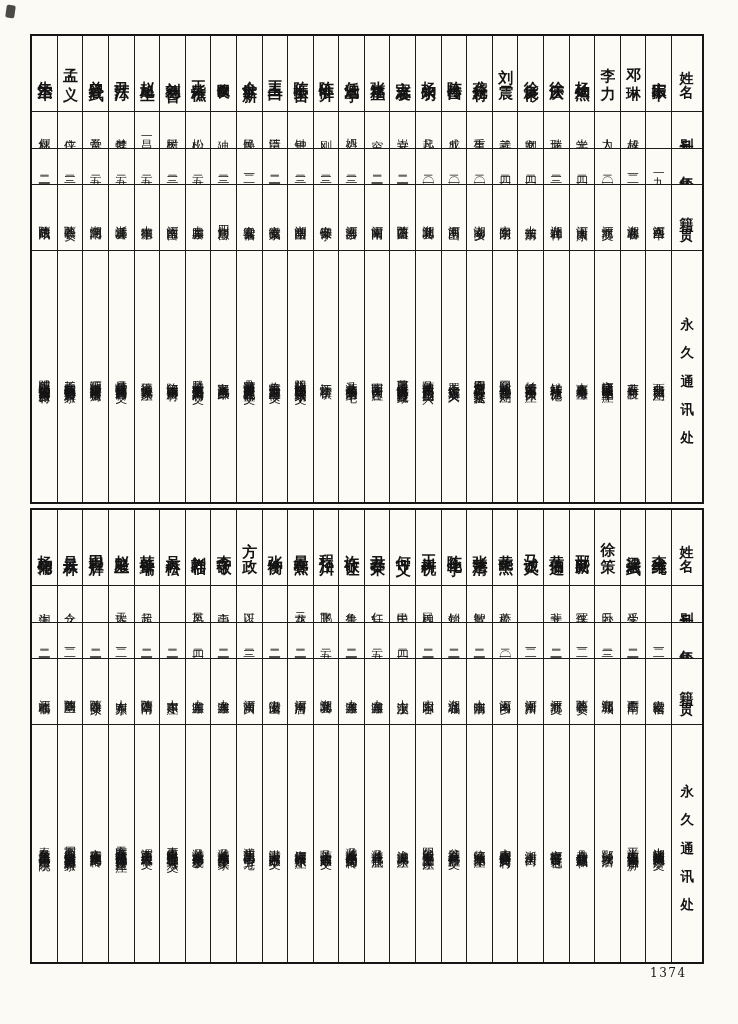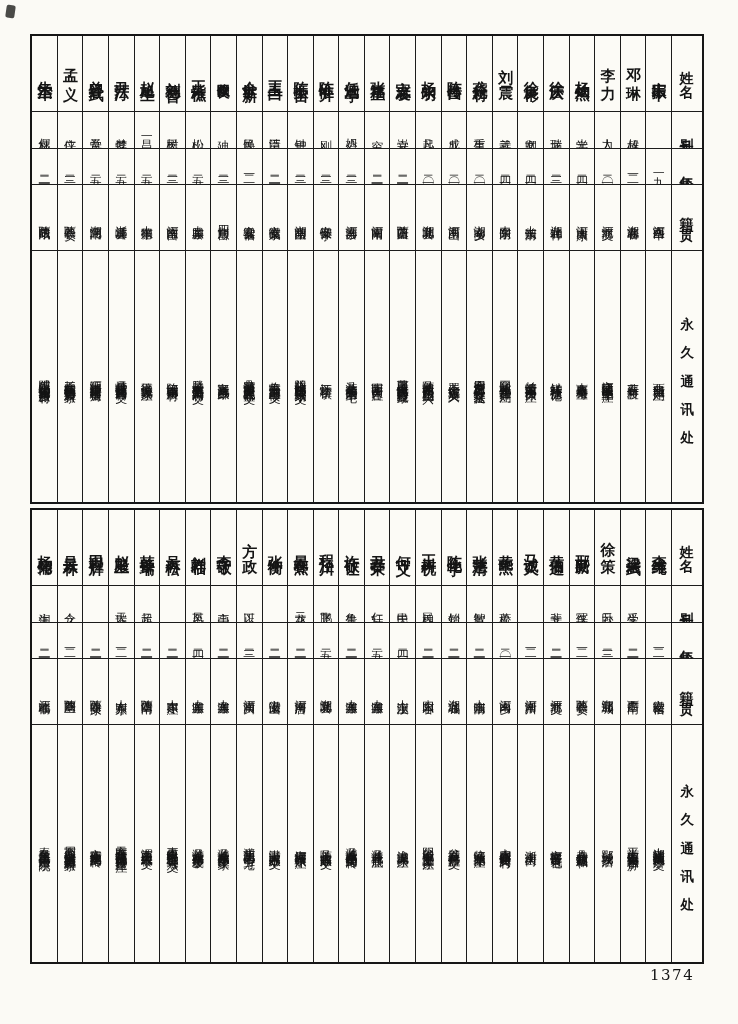--- a/index.html
+++ b/index.html
@@ -54,21 +54,21 @@
   .c-name.len3{letter-spacing:.18em;}
   .c-name.len4{letter-spacing:0;font-size:13px;}
   .hd{font-weight:700;font-size:14px;}
   .h-name{letter-spacing:.95em;}
   .h-alias{letter-spacing:.18em;}
   .h-age{letter-spacing:.12em;}
   .h-origin{letter-spacing:.8em;}
   .h-address{letter-spacing:2.1em;font-size:13.5px;}
   .page-number{
     position:absolute;left:650px;top:966px;
-    font-size:15px;letter-spacing:1.5px;
+    font-size:12px;letter-spacing:1.5px;
     font-family:"DejaVu Serif","Liberation Serif",serif;
   }
 </style>
 </head>
 <body>
 
 <div class="page">
   <div class="artifact"></div>
   <section class="dir-table top">
       <div class="col header-col">

